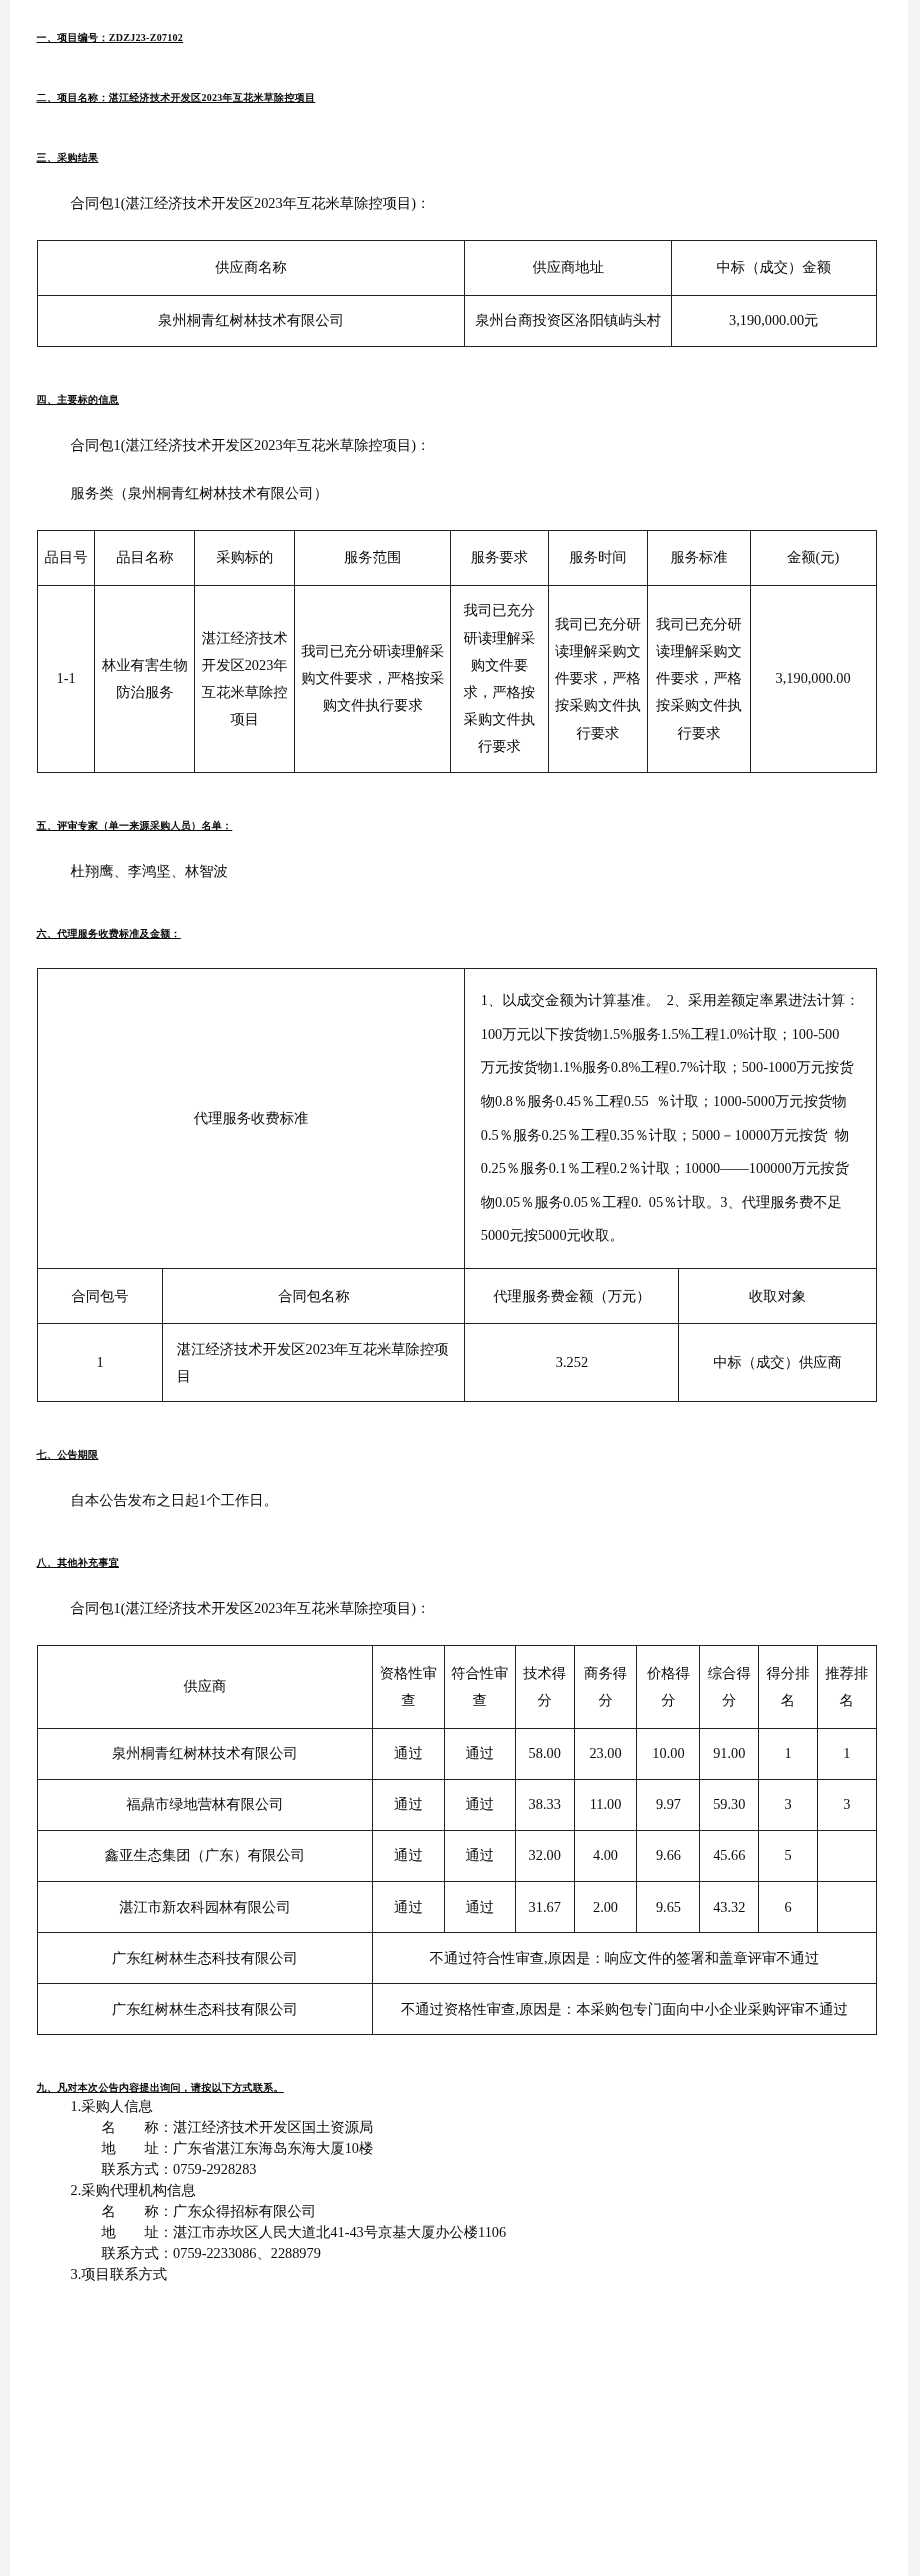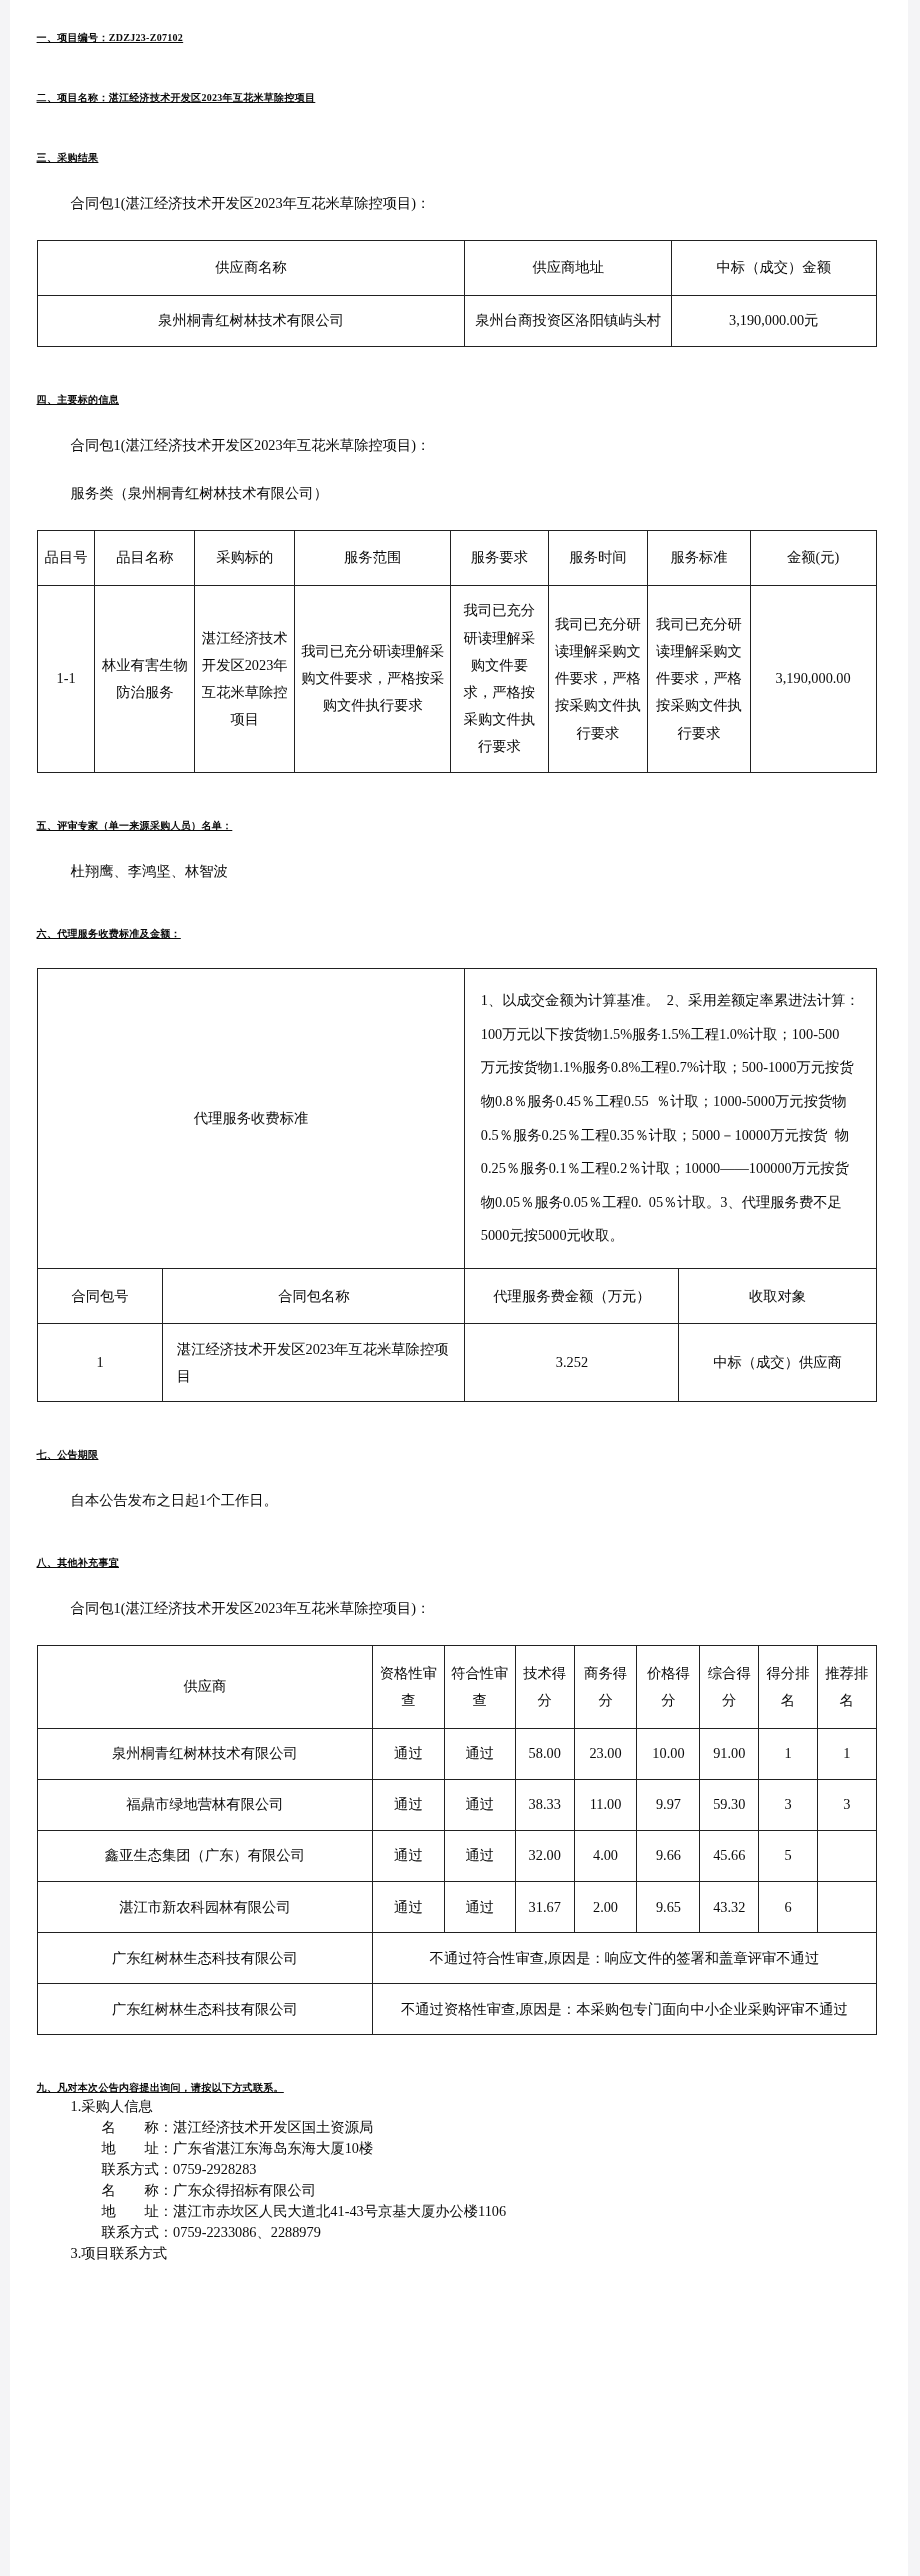--- a/index.html
+++ b/index.html
@@ -250,19 +250,20 @@
     </tr>
   </tbody>
     </table>
 
   <div class="sec-heading">九、凡对本次公告内容提出询问，请按以下方式联系。</div>
 
   <div class="contact-line lv1" style="">1.采购人信息</div>
   <div class="contact-line lv2">名　　称：湛江经济技术开发区国土资源局</div>
   <div class="contact-line lv2">地　　址：广东省湛江东海岛东海大厦10楼</div>
   <div class="contact-line lv2">联系方式：0759-2928283</div>
+  <div class="contact-line lv1">2.采购代理机构信息</div>
   <div class="contact-line lv2">名　　称：广东众得招标有限公司</div>
   <div class="contact-line lv2">地　　址：湛江市赤坎区人民大道北41-43号京基大厦办公楼1106</div>
   <div class="contact-line lv2">联系方式：0759-2233086、2288979</div>
   <div class="contact-line lv1">3.项目联系方式</div>
 
 </div>
 
 
 </body></html>

